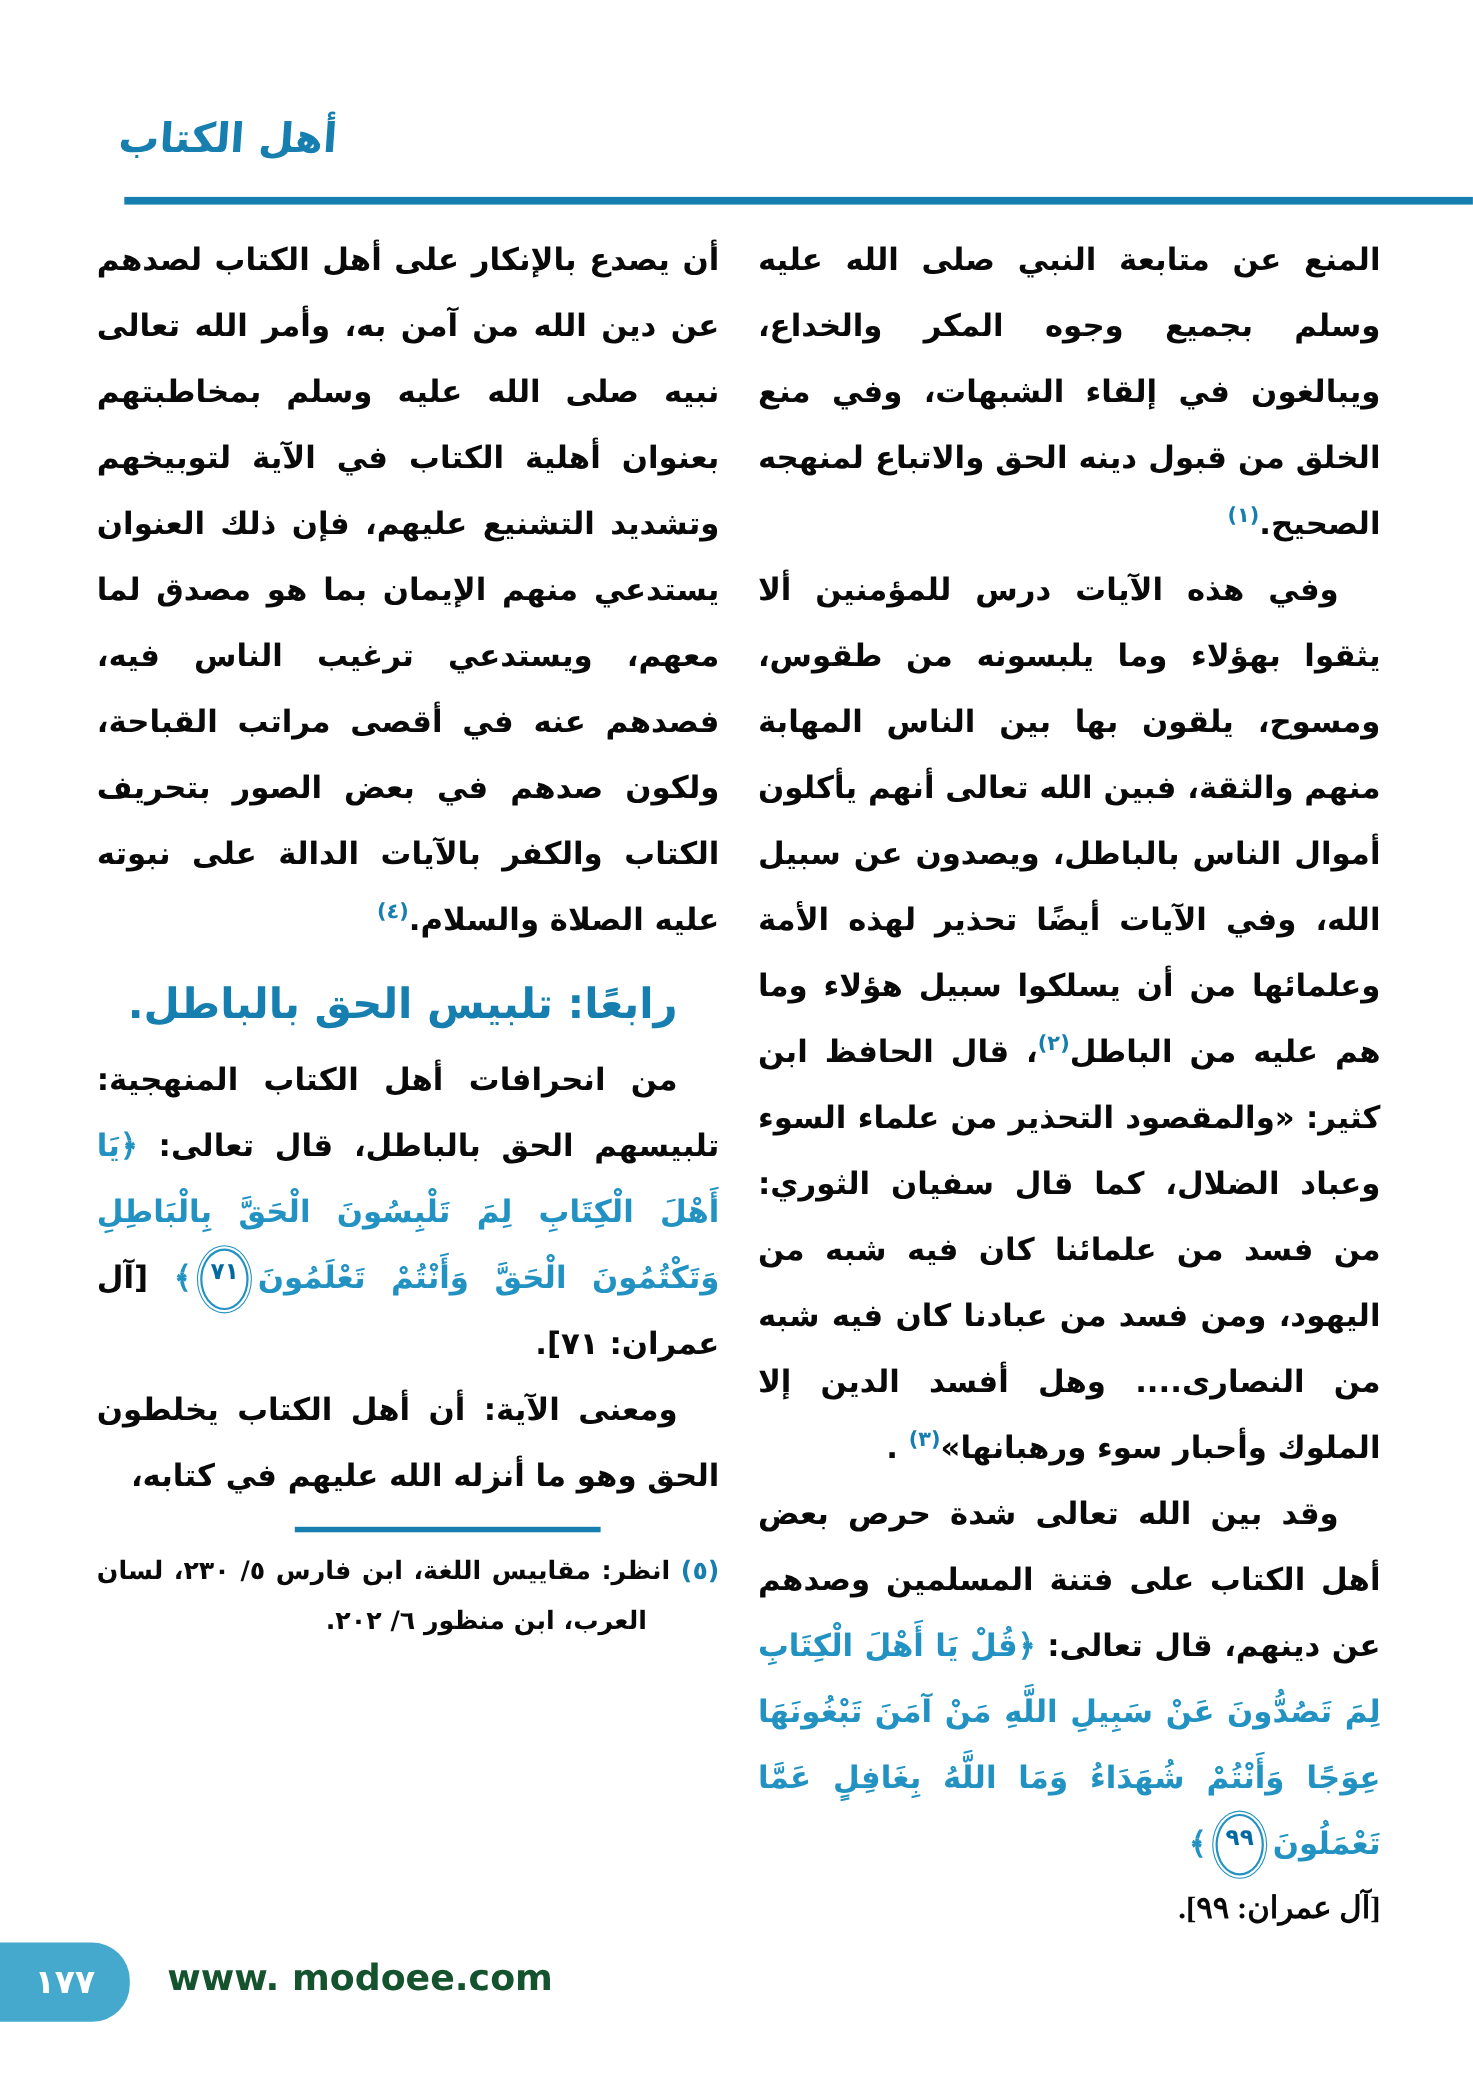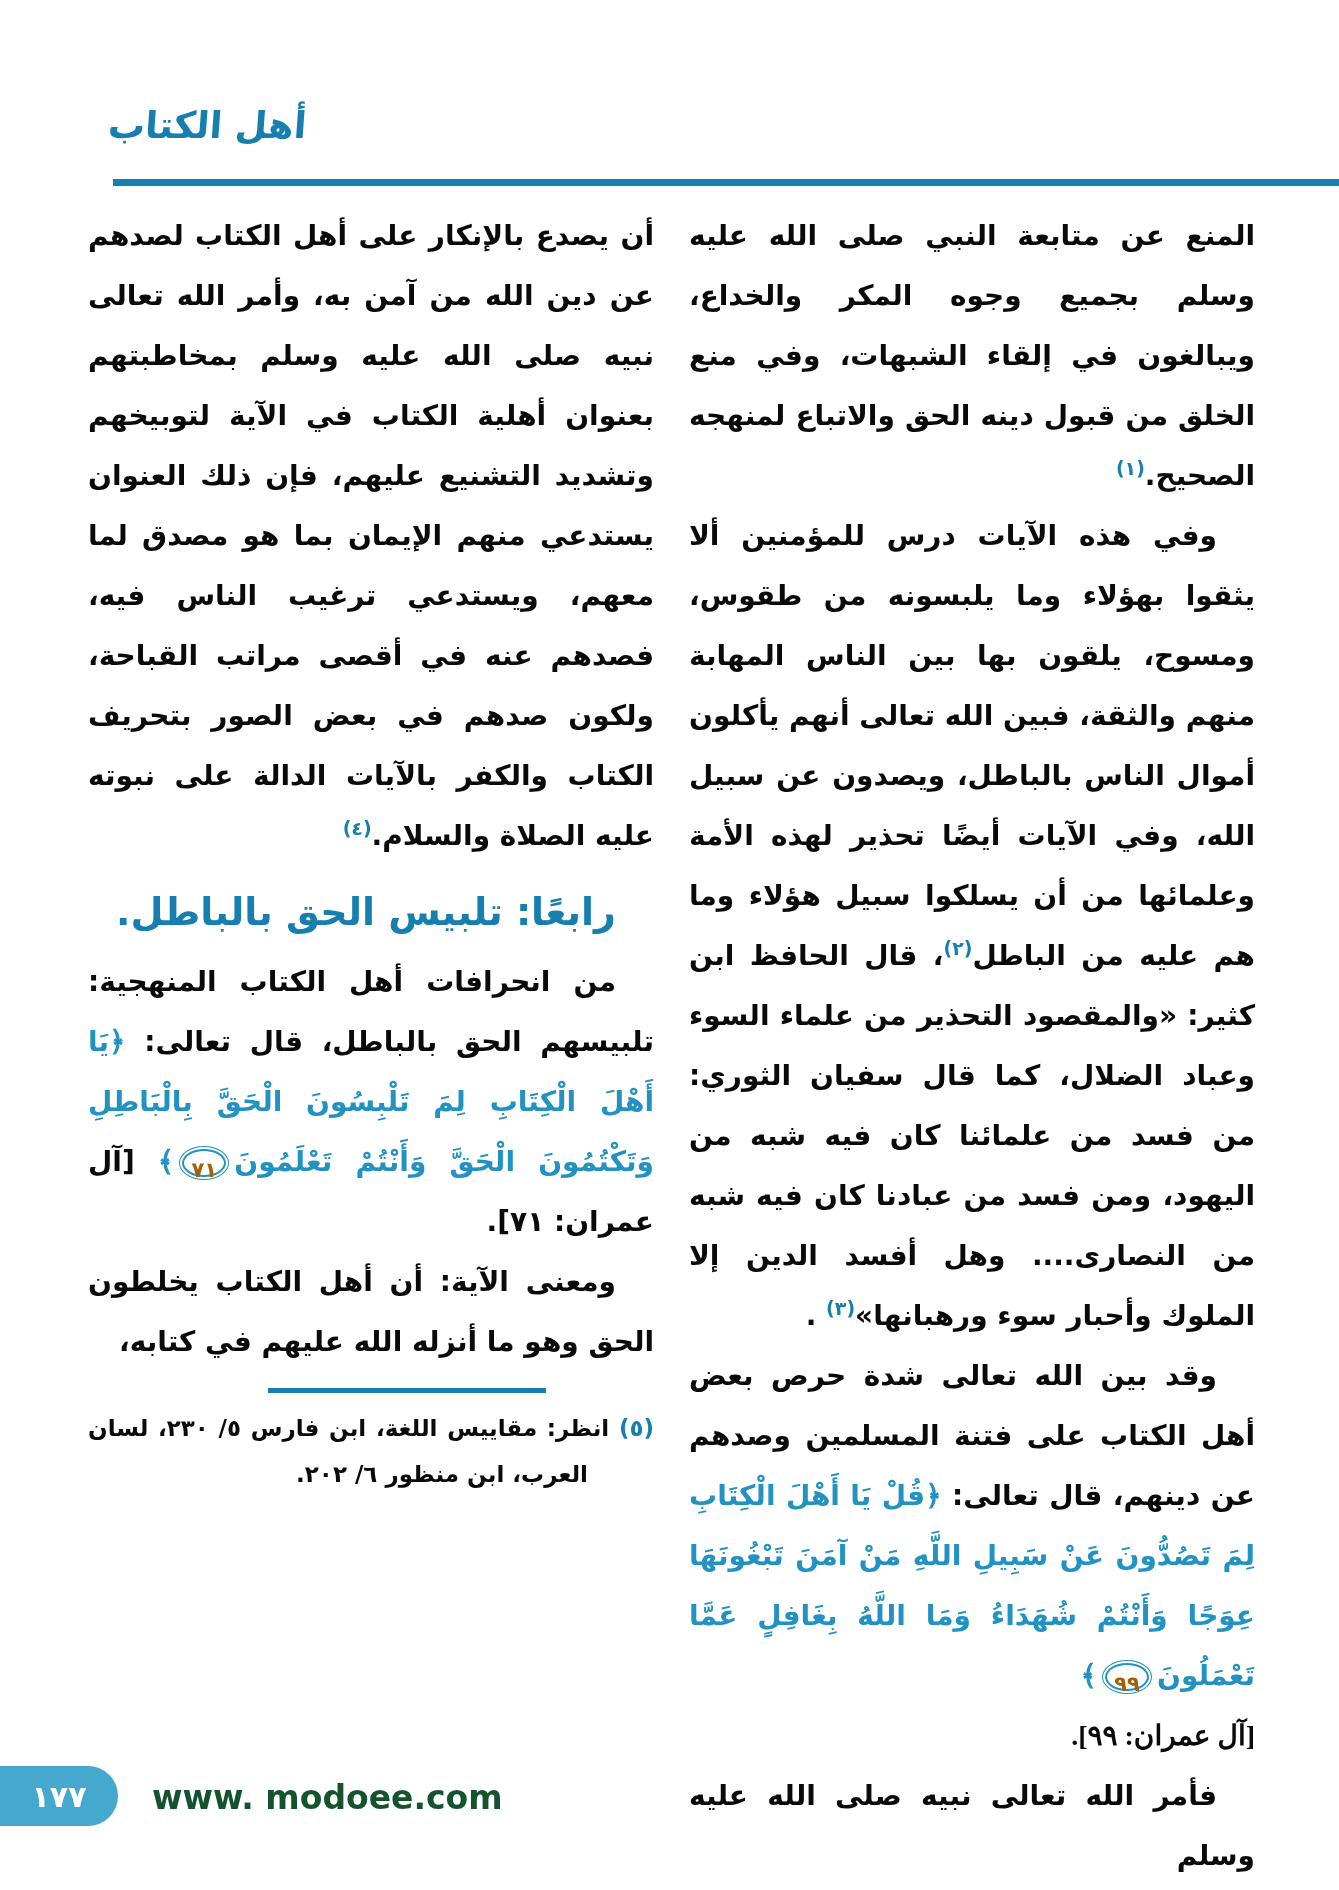--- a/index.html
+++ b/index.html
@@ -37,24 +37,24 @@
   .indent { text-indent: 38px; }
 
   .fnm {
     color: #177fb0; font-size: 19px; font-weight: 700;
     vertical-align: super; line-height: 0;
   }
 
   .quran { color: #2292c2; }
   .ayah {
     display: inline-block; box-sizing: border-box;
-    min-width: 44px; height: 28px; line-height: 38px;
+    min-width: 44px; height: 56px; line-height: 38px;
     border: 2.5px solid #2292c2; border-radius: 50%;
     outline: 1.5px solid #2292c2; outline-offset: 2px;
-    color: #a16207; font-size: 21px; font-weight: 700;
+    color: #0369a1; font-size: 21px; font-weight: 700;
     text-align: center; text-indent: 0;
     vertical-align: middle; margin: 0 8px;
   }
   .ref-block { display: block; text-indent: 0; font-family: Liberation Serif, serif; }
 
   .heading {
     color: #177fb0; font-size: 38px; font-weight: 700;
     line-height: 60px; margin: 16px 0 10px 0; text-indent: 38px;
   }
 
@@ -64,21 +64,21 @@
   .fn {
     margin: 0; font-size: 23px; font-weight: 700; color: #0a0a0a;
     line-height: 46px; text-align: justify;
     padding-right: 66px; text-indent: -66px;
   }
   .fnum { color: #177fb0; }
 
   
   .page-badge {
     position: absolute; left: 0; top: 1766px;
-    width: 118px; height: 60px;
+    width: 118px; height: 72px;
     background: #45a9ce;
     border-radius: 0 34px 34px 0;
     display: flex; align-items: center; justify-content: center;
   }
   .page-badge span { color: #ffffff; font-size: 30px; font-weight: 700; }
   .site-url {
     position: absolute; left: 152px; top: 1778px;
     color: #14532d; font-size: 33px; font-weight: 700;
     direction: ltr;
   }
@@ -91,21 +91,20 @@
   <div class="header-title">أهل الكتاب</div>
   <div class="header-rule"></div>
 
   <div class="col col-right">
     <p class="para"><span>المنع عن متابعة النبي صلى الله عليه وسلم بجميع وجوه المكر والخداع، ويبالغون في إلقاء الشبهات، وفي منع الخلق من قبول دينه الحق والاتباع لمنهجه الصحيح.</span><span class="fnm">(١)</span></p>
 
     <p class="para indent"><span>وفي هذه الآيات درس للمؤمنين ألا يثقوا بهؤلاء وما يلبسونه من طقوس، ومسوح، يلقون بها بين الناس المهابة منهم والثقة، فبين الله تعالى أنهم يأكلون أموال الناس بالباطل، ويصدون عن سبيل الله، وفي الآيات أيضًا تحذير لهذه الأمة وعلمائها من أن يسلكوا سبيل هؤلاء وما هم عليه من الباطل</span><span class="fnm">(٢)</span><span>، قال الحافظ ابن كثير: «والمقصود التحذير من علماء السوء وعباد الضلال، كما قال سفيان الثوري: من فسد من علمائنا كان فيه شبه من اليهود، ومن فسد من عبادنا كان فيه شبه من النصارى.... وهل أفسد الدين إلا الملوك وأحبار سوء ورهبانها»</span><span class="fnm">(٣)</span><span> .</span></p>
 
     <p class="para indent"><span>وقد بين الله تعالى شدة حرص بعض أهل الكتاب على فتنة المسلمين وصدهم عن دينهم، قال تعالى: </span><span class="quran">﴿قُلْ يَا أَهْلَ الْكِتَابِ لِمَ تَصُدُّونَ عَنْ سَبِيلِ اللَّهِ مَنْ آمَنَ تَبْغُونَهَا عِوَجًا وَأَنْتُمْ شُهَدَاءُ وَمَا اللَّهُ بِغَافِلٍ عَمَّا تَعْمَلُونَ</span><span class="ayah">٩٩</span><span class="quran">﴾</span><span class="ref-block">[آل عمران: ٩٩].</span></p>
 
-    <p class="para indent"><span>فأمر الله تعالى نبيه صلى الله عليه وسلم</span></p>
 
   </div>
 
   <div class="col col-left">
     <p class="para"><span>أن يصدع بالإنكار على أهل الكتاب لصدهم عن دين الله من آمن به، وأمر الله تعالى نبيه صلى الله عليه وسلم بمخاطبتهم بعنوان أهلية الكتاب في الآية لتوبيخهم وتشديد التشنيع عليهم، فإن ذلك العنوان يستدعي منهم الإيمان بما هو مصدق لما معهم، ويستدعي ترغيب الناس فيه، فصدهم عنه في أقصى مراتب القباحة، ولكون صدهم في بعض الصور بتحريف الكتاب والكفر بالآيات الدالة على نبوته عليه الصلاة والسلام.</span><span class="fnm">(٤)</span></p>
 
     <h3 class="heading">رابعًا: تلبيس الحق بالباطل.</h3>
 
     <p class="para indent"><span>من انحرافات أهل الكتاب المنهجية: تلبيسهم الحق بالباطل، قال تعالى: </span><span class="quran">﴿يَا أَهْلَ الْكِتَابِ لِمَ تَلْبِسُونَ الْحَقَّ بِالْبَاطِلِ وَتَكْتُمُونَ الْحَقَّ وَأَنْتُمْ تَعْلَمُونَ</span><span class="ayah">٧١</span><span class="quran">﴾</span> <span>[آل عمران: ٧١].</span></p>
 

